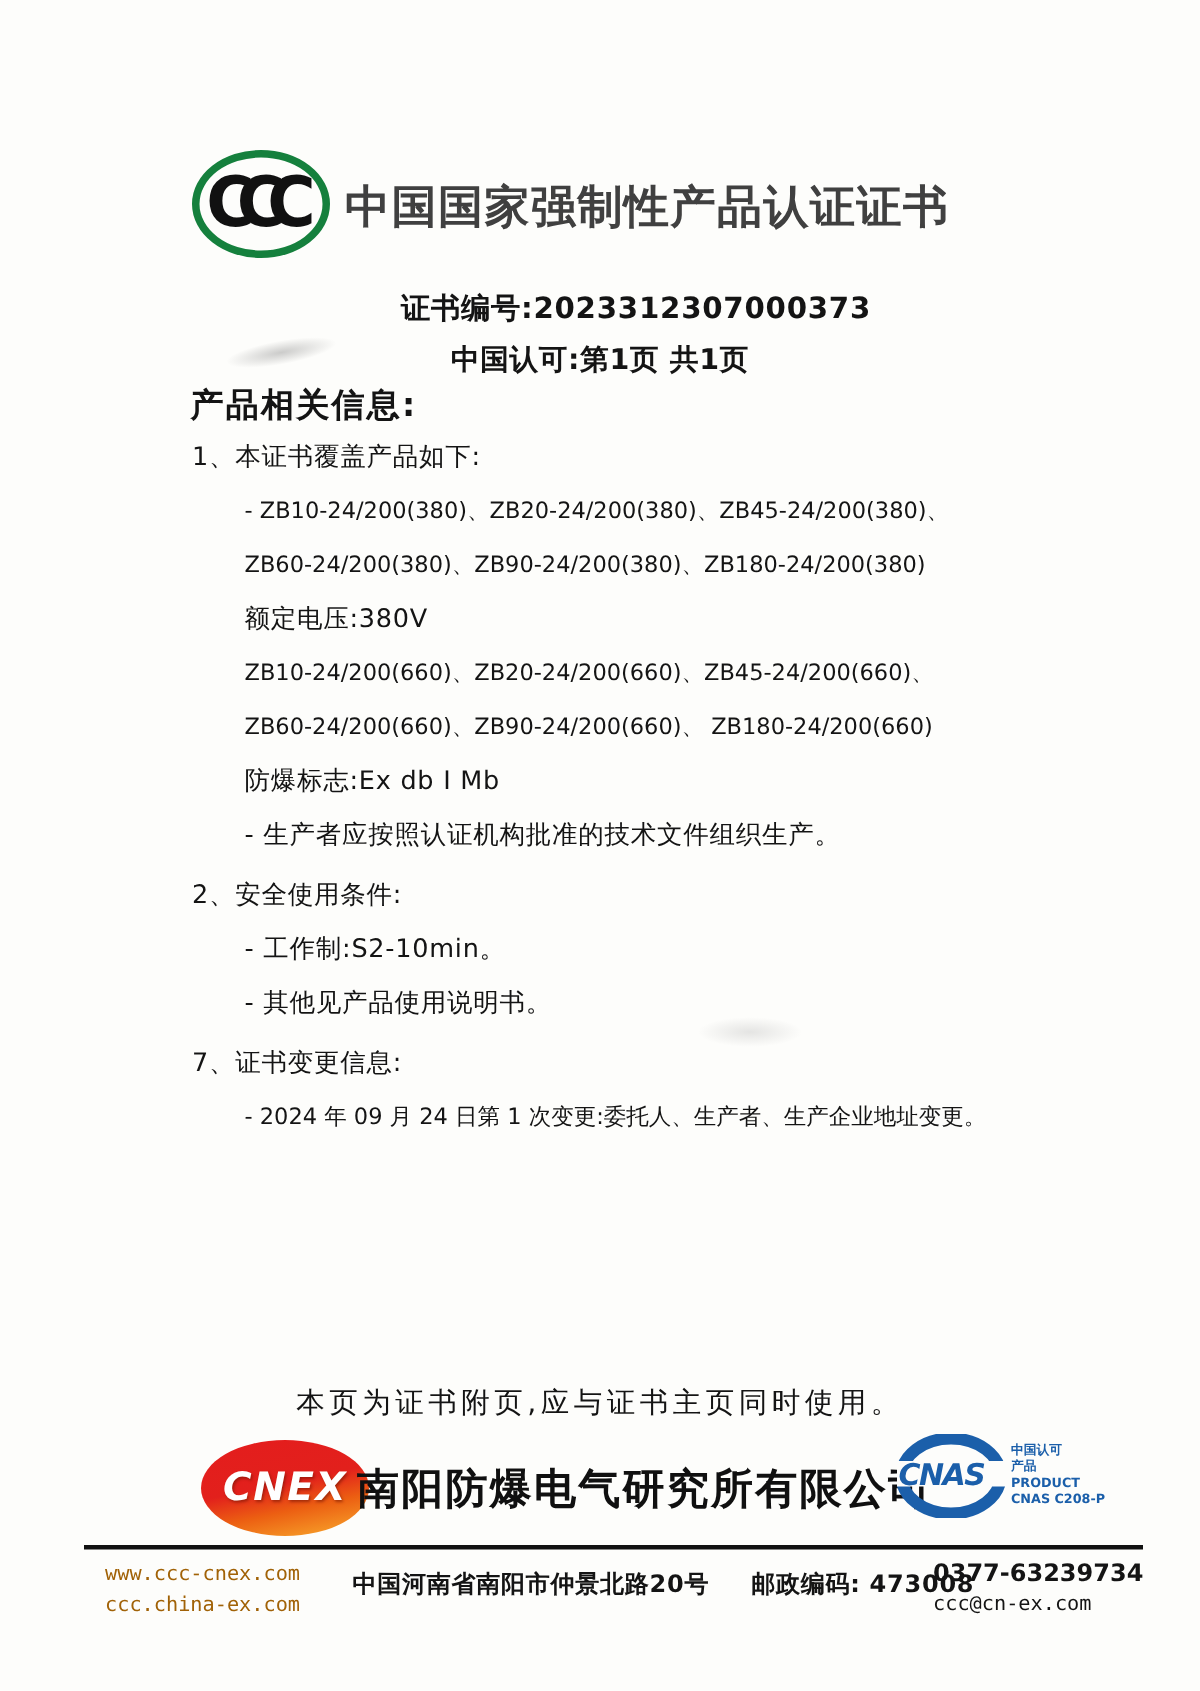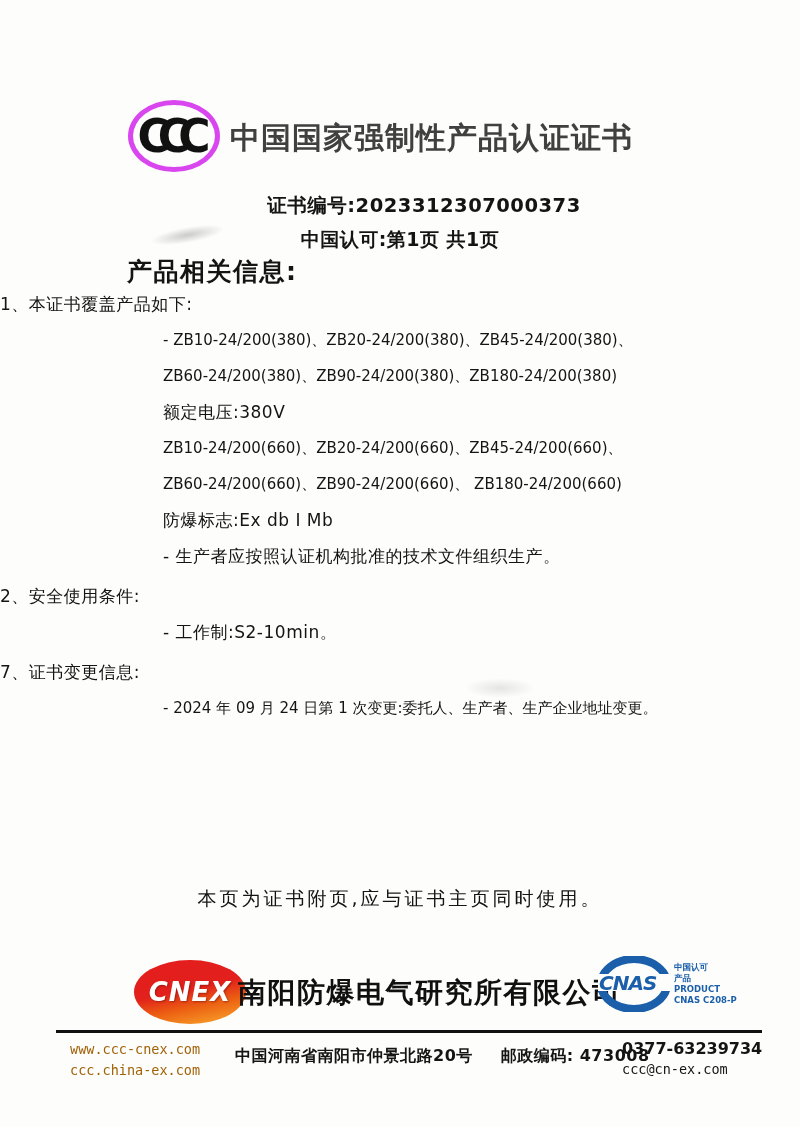--- a/index.html
+++ b/index.html
@@ -8,21 +8,21 @@
     width:800px; height:1127px;
     background:#fdfdfb;
     font-family:"DejaVu Sans", sans-serif;
     color:#141414;
     overflow:hidden;
   }
   
   .ccc-logo {
     position:absolute; left:128px; top:100px;
     width:92px; height:72px;
-    border:5px solid #d946ef;
+    border:5px solid #15803d;
     border-radius:50%;
     display:flex; align-items:center; justify-content:center;
     box-sizing:border-box;
   }
   .ccc-logo span {
     font-weight:bold; font-size:44px; line-height:1;
     letter-spacing:-12px;
     transform:translateX(-6px) scaleY(1.05);
     color:#111;
   }
@@ -31,35 +31,35 @@
     font-size:30px; font-weight:bold; letter-spacing:1px;
     color:#404040;
   }
   .cert-line { position:absolute; width:100%; text-align:center; font-weight:bold; }
   .cert-no   { top:192px; font-size:19.5px; letter-spacing:0.5px;padding-left:24px; }
   .cert-page { top:227px; font-size:19px;   letter-spacing:0.5px; }
 
   
   .section-title {
     position:absolute; left:127px; top:255px;
-    font-size:25px; font-weight:bold; letter-spacing:1.5px;
+    font-size:22px; font-weight:bold; letter-spacing:1.5px;
   }
   .body-lines { position:absolute; left:0; top:286px; width:100%; }
   .line {
     height:36px; display:flex; align-items:center;
     font-size:17px; letter-spacing:0.5px; white-space:pre;
   }
-  .indent-0 { }
+  .indent-0 { padding-left:128px; }
   .indent-1 { padding-left:163px; }
   .long     { font-size:15px; letter-spacing:0; }
   .gap      { margin-top:4px; }
 
   
   .footer-note {
-    position:absolute; top:886px; width:100%; text-align:center;
+    position:absolute; top:922px; width:100%; text-align:center;
     font-size:19px; letter-spacing:3px; font-weight:500;
   }
 
   
   .cnex-logo {
     position:absolute; left:134px; top:960px;
     width:112px; height:64px; border-radius:50%;
     background:linear-gradient(168deg,#e41d1d 0%,#e2201c 46%,#ec5f12 68%,#f9ae2e 100%);
     display:flex; align-items:center; justify-content:center;
   }
@@ -141,20 +141,21 @@
     <div class="line indent-0">1、本证书覆盖产品如下:</div>
     <div class="line indent-1 long">- ZB10-24/200(380)、ZB20-24/200(380)、ZB45-24/200(380)、</div>
     <div class="line indent-1 long">ZB60-24/200(380)、ZB90-24/200(380)、ZB180-24/200(380)</div>
     <div class="line indent-1">额定电压:380V</div>
     <div class="line indent-1 long">ZB10-24/200(660)、ZB20-24/200(660)、ZB45-24/200(660)、</div>
     <div class="line indent-1 long">ZB60-24/200(660)、ZB90-24/200(660)、 ZB180-24/200(660)</div>
     <div class="line indent-1">防爆标志:Ex db I Mb</div>
     <div class="line indent-1">- 生产者应按照认证机构批准的技术文件组织生产。</div>
     <div class="line indent-0 gap">2、安全使用条件:</div>
     <div class="line indent-1">- 工作制:S2-10min。</div>
+    <div class="line indent-1">- 其他见产品使用说明书。</div>
     <div class="line indent-0 gap">7、证书变更信息:</div>
     <div class="line indent-1 long">- 2024 年 09 月 24 日第 1 次变更:委托人、生产者、生产企业地址变更。</div>
   </div>
 
   <div class="footer-note">本页为证书附页,应与证书主页同时使用。</div>
 
   <div class="cnex-logo">
     <span>CNEX</span>
   </div>
   <div class="company-name">南阳防爆电气研究所有限公司</div>

